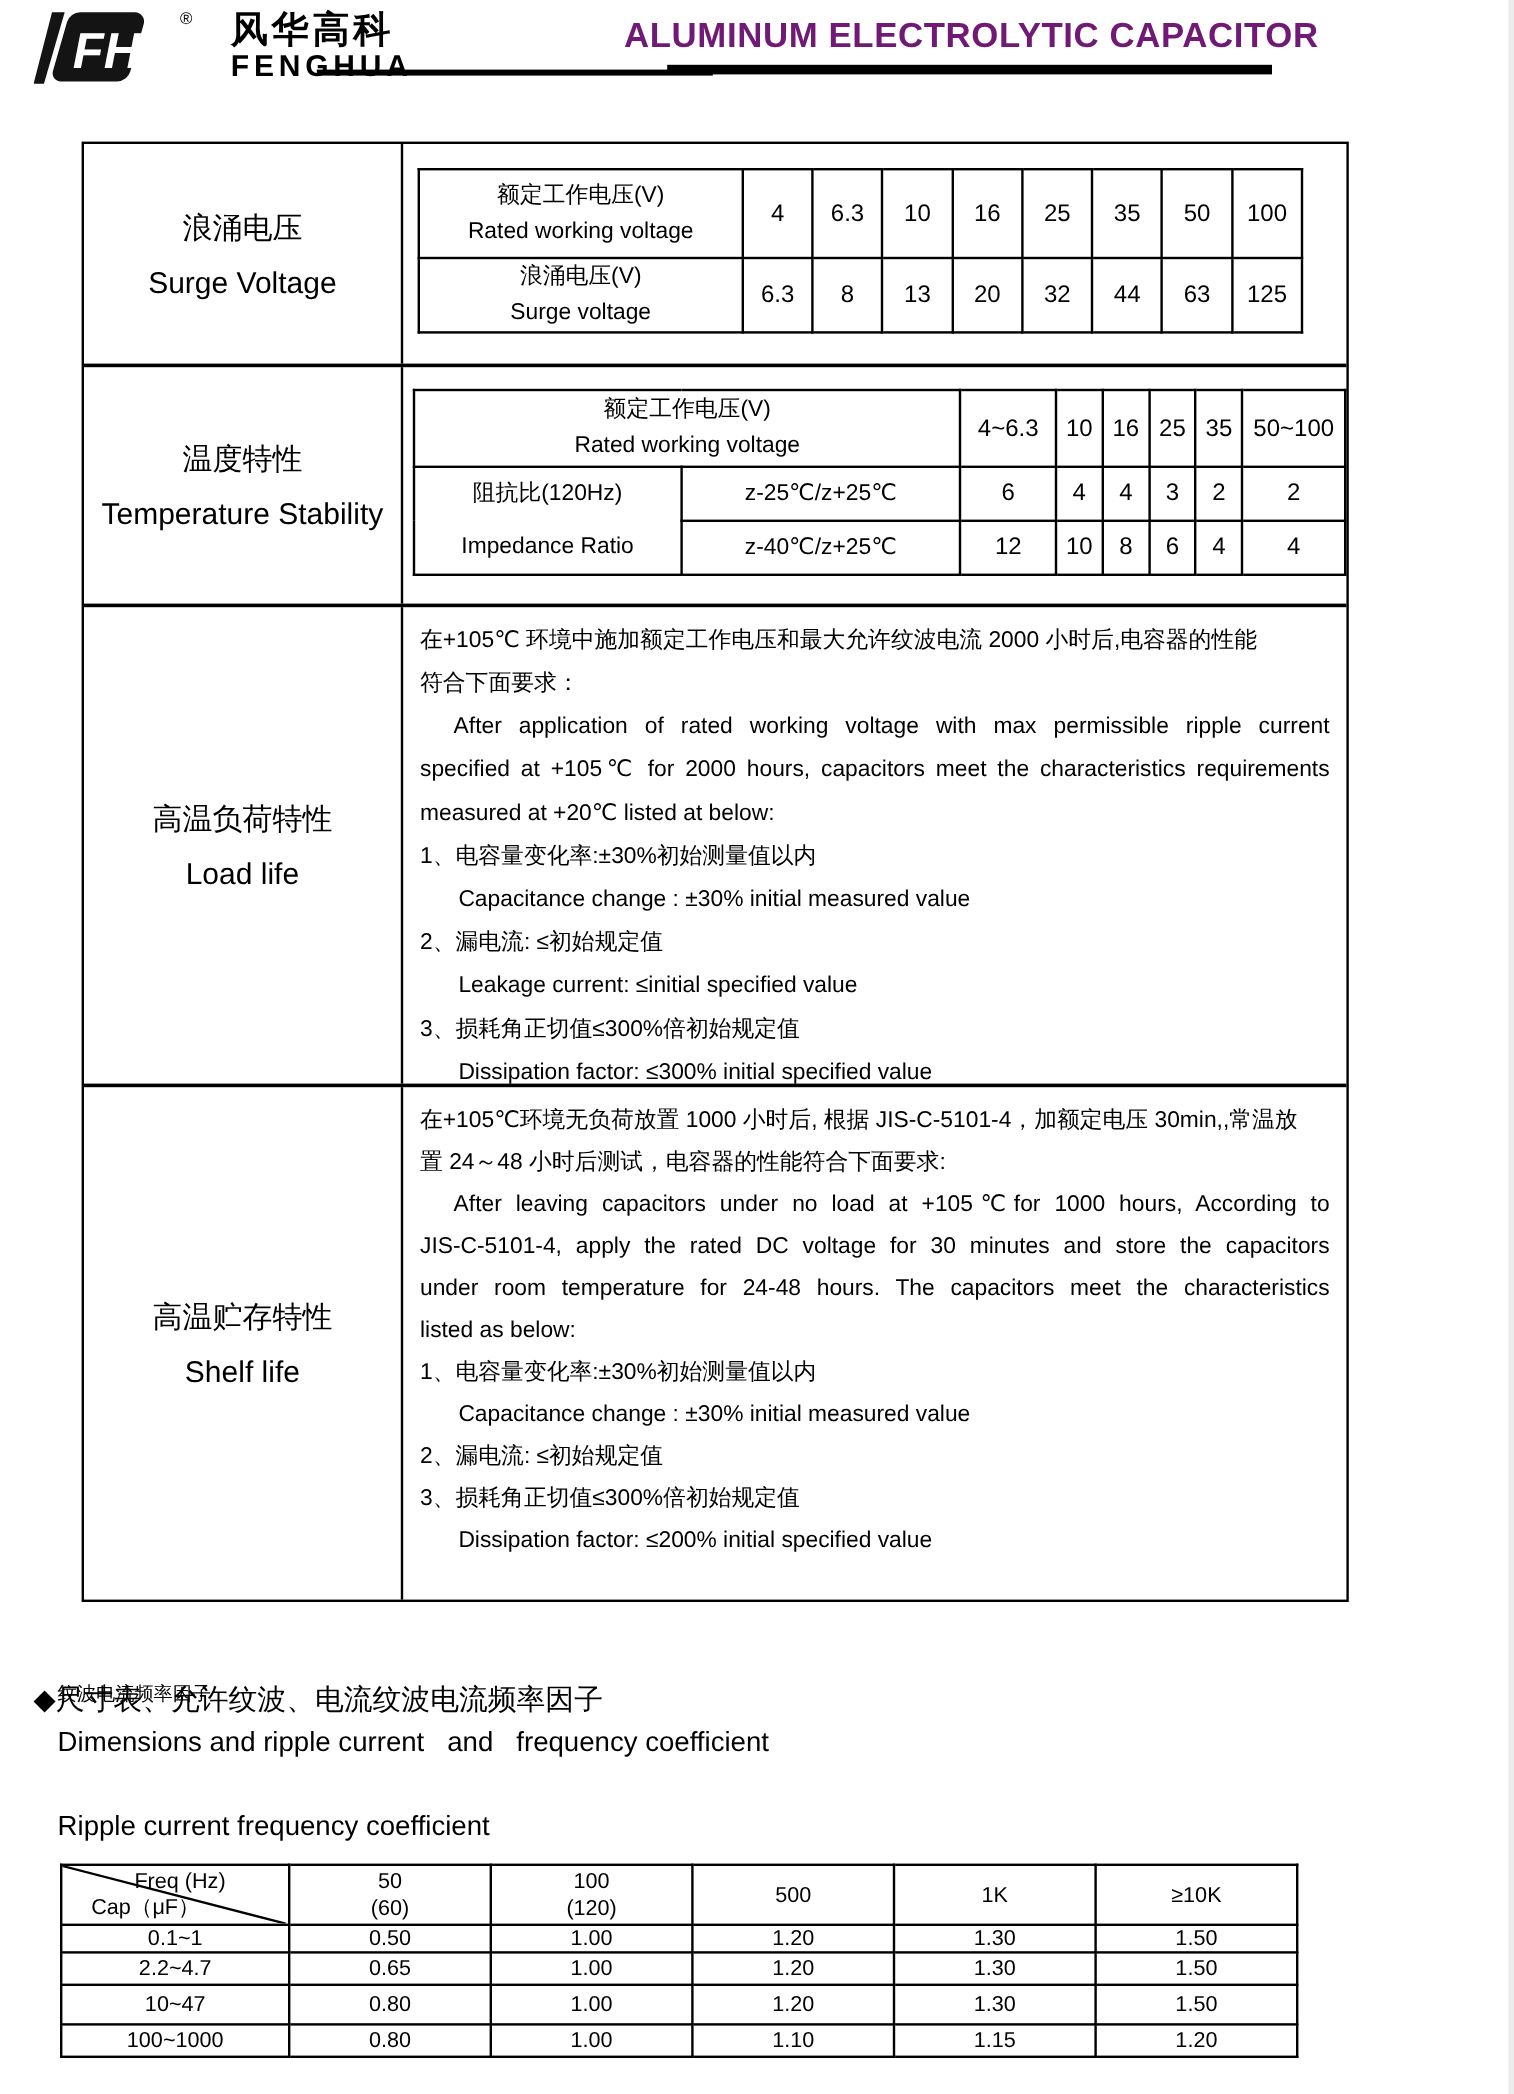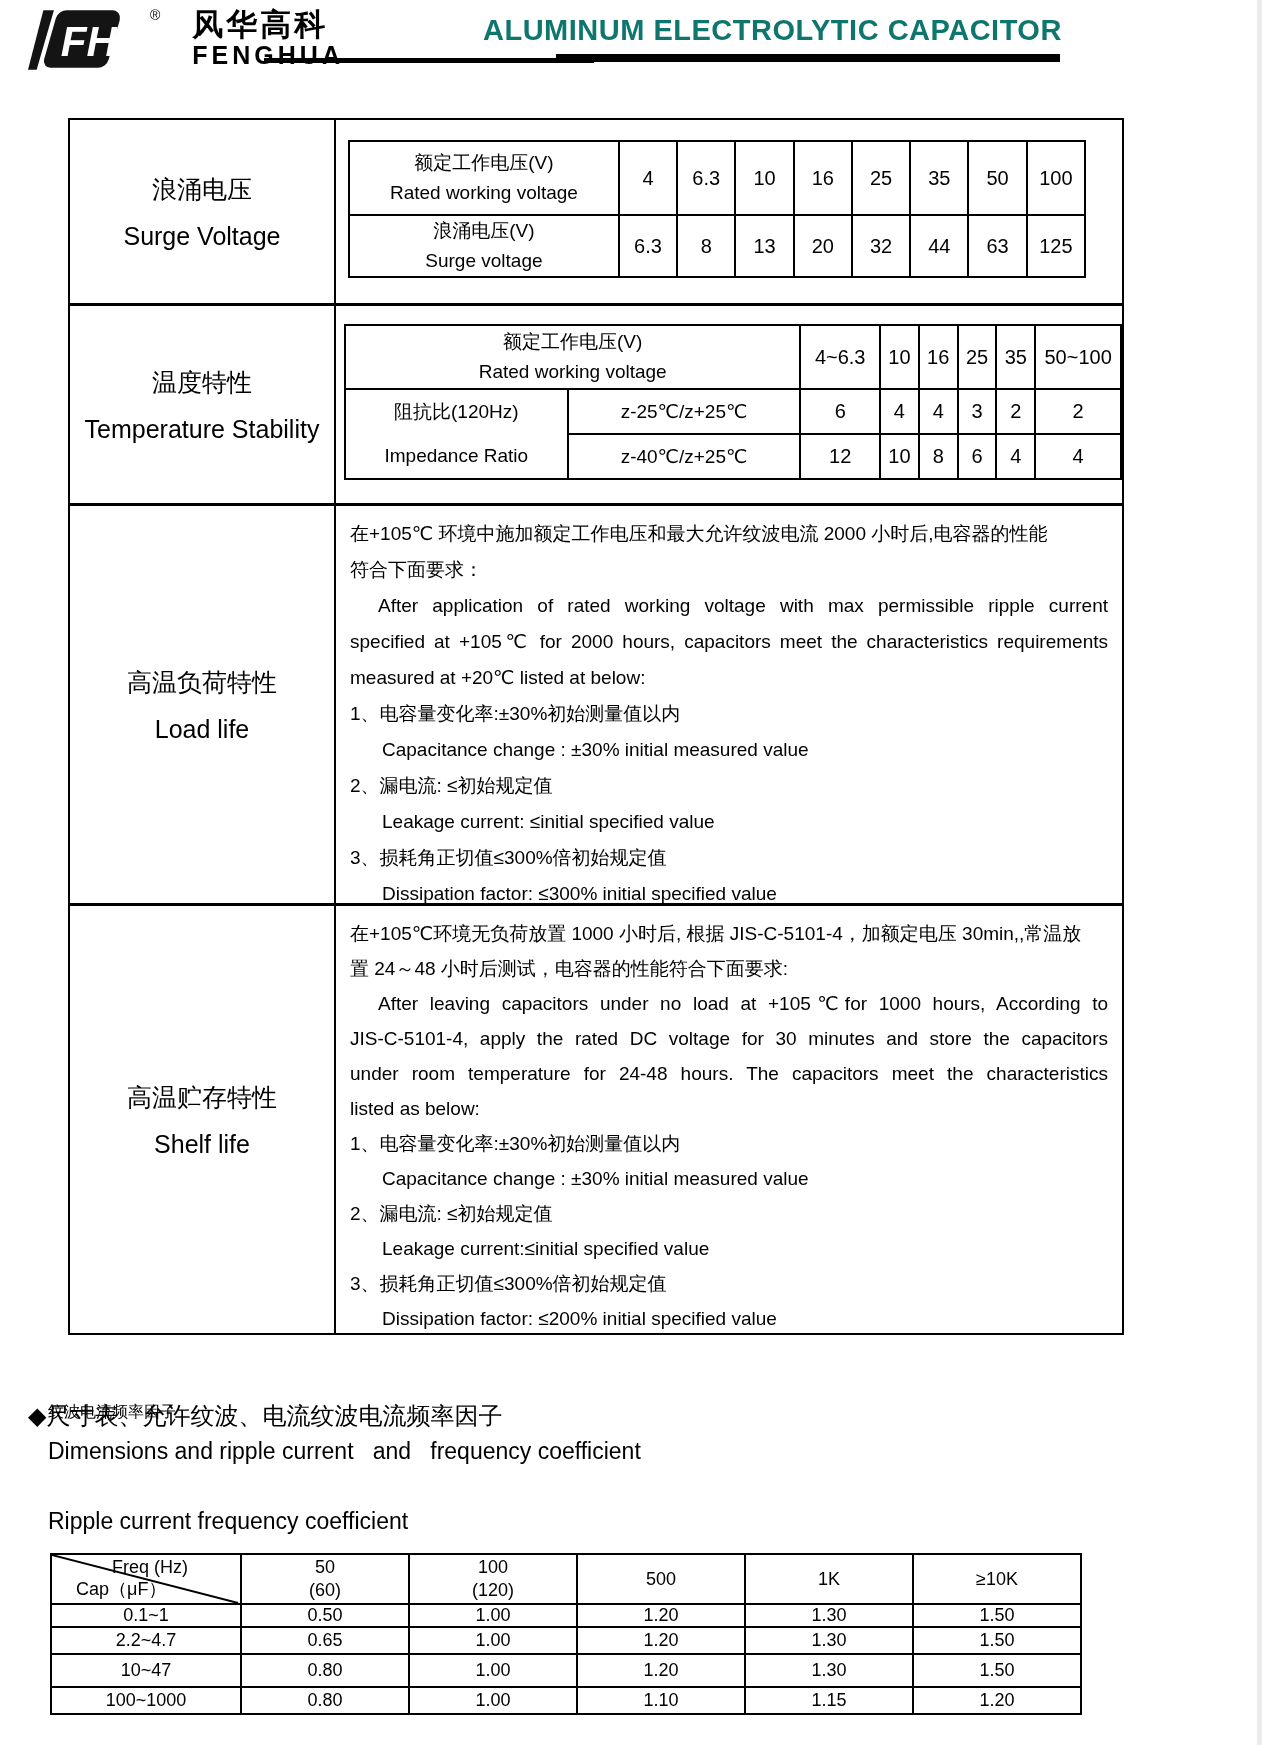--- a/index.html
+++ b/index.html
@@ -7,22 +7,22 @@
         font-family:"Liberation Sans","DejaVu Sans",sans-serif;color:#000;}
   #page::after{content:"";position:absolute;top:0;right:0;width:5px;height:100%;background:#ececec;}
 
   
   .logo-wrap{position:absolute;left:28px;top:8px;display:flex;align-items:flex-start;gap:24px;}
   .logo-mark{display:block;}
   .reg{font-size:14px;margin:0 4px 0 2px;line-height:14px;}
   .brand{margin-left:4px;}
   .brand-cn{font-size:31px;font-weight:bold;letter-spacing:3px;line-height:34px;}
   .brand-en{font-size:25px;font-weight:bold;letter-spacing:4px;line-height:26px;}
-  .page-title{position:absolute;left:483px;top:14px;margin:0;font-size:29px;font-weight:bold;
-              letter-spacing:0.5px;color:#0f766e;white-space:nowrap;}
+  .page-title{position:absolute;left:520px;top:14px;margin:0;font-size:29px;font-weight:bold;
+              letter-spacing:0.5px;color:#701a75;white-space:nowrap;}
   .rule{position:absolute;background:#000;}
   .rule-thin{left:264px;top:58px;width:330px;height:5px;}
   .rule-thick{left:556px;top:54px;width:504px;height:8px;}
 
   
   .spec-table{position:absolute;left:68px;top:118px;width:1052px;border:2px solid #000;}
   .spec-row{display:flex;box-sizing:border-box;}
   .spec-row + .spec-row{border-top:3px solid #000;}
   .spec-label{width:264px;min-width:264px;border-right:2px solid #000;display:flex;
               flex-direction:column;justify-content:center;align-items:center;gap:16px;
@@ -228,21 +228,20 @@
         <div class="life-text">
           <div class="ln-cn">在+105℃环境无负荷放置 1000 小时后, 根据 JIS-C-5101-4，加额定电压 30min,,常温放</div>
           <div class="ln-cn">置 24～48 小时后测试，电容器的性能符合下面要求:</div>
           <div class="ln-j ln-ind">After leaving capacitors under no load at +105℃for 1000 hours, According to</div>
           <div class="ln-j">JIS-C-5101-4, apply the rated DC voltage for 30 minutes and store the capacitors</div>
           <div class="ln-j">under room temperature for 24-48 hours. The capacitors meet the characteristics</div>
           <div>listed as below:</div>
           <div class="ln-cn">1、电容量变化率:±30%初始测量值以内</div>
           <div class="ln-sub">Capacitance change : ±30% initial measured value</div>
           <div class="ln-cn">2、漏电流: ≤初始规定值</div>
-          <div class="ln-sub">Leakage current:≤initial specified value</div>
           <div class="ln-cn">3、损耗角正切值≤300%倍初始规定值</div>
           <div class="ln-sub">Dissipation factor: ≤200% initial specified value</div>
         </div>
       </div>
     </div>
 
   </div>
 
   <div class="sec-h sec-h2">Dimensions and ripple current   and   frequency coefficient</div>
   <div class="sec-h sec-h1">◆尺寸表、允许纹波、电流纹波电流频率因子</div>

